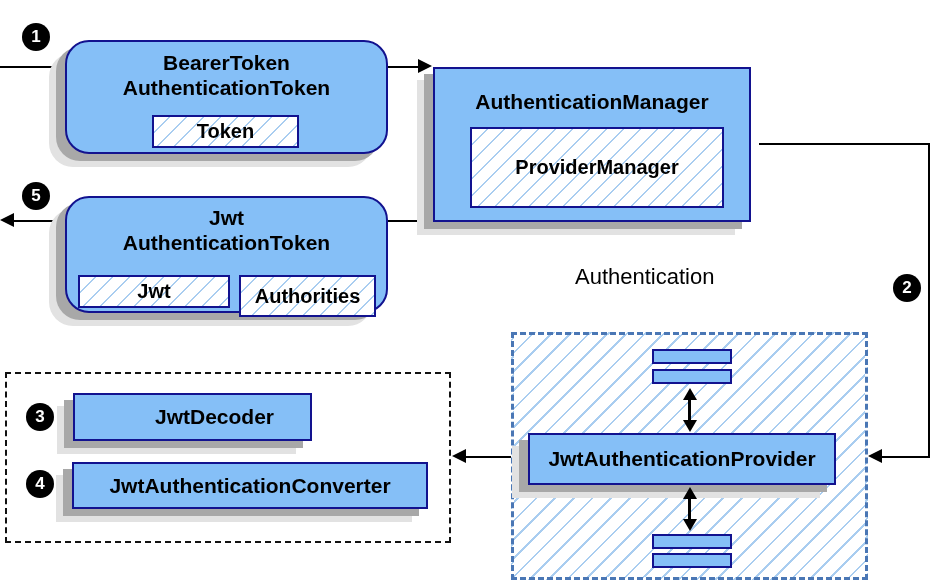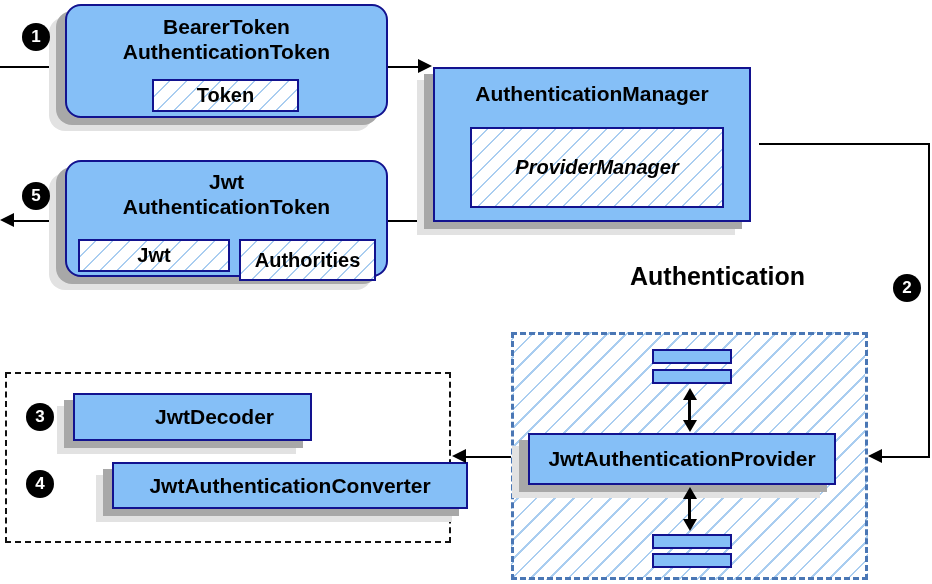--- a/index.html
+++ b/index.html
@@ -25,21 +25,21 @@
   .tri-right{border-top:7px solid transparent;border-bottom:7px solid transparent;border-left:14px solid var(--connector);}
   .tri-left{border-top:7px solid transparent;border-bottom:7px solid transparent;border-right:14px solid var(--connector);}
   .tri-up{border-left:7px solid transparent;border-right:7px solid transparent;border-bottom:12px solid var(--connector);}
   .tri-down{border-left:7px solid transparent;border-right:7px solid transparent;border-top:12px solid var(--connector);}
   
   .node{
     position:absolute;background:var(--node-fill);border:2px solid var(--node-border);
     box-shadow:-9px 7px 0 var(--shadow-dark), -16px 13px 0 var(--shadow-light);
     font-weight:bold;font-size:21px;text-align:center;z-index:3;box-sizing:border-box;
   }
-  .rounded{border-radius:16px;}
+  .rounded{border-radius:24px;margin-top:36px;}
   .node-title{line-height:25px;}
   .hatch{
     background-color:#fff;
     background-image:repeating-linear-gradient(135deg, rgba(255,255,255,0) 0 10.5px, var(--hatch-line) 10.5px 12px);
   }
   .inner-box{
     position:absolute;border:2px solid var(--node-border);box-sizing:border-box;
     display:flex;align-items:center;justify-content:center;
     font-weight:bold;font-size:20px;z-index:4;
   }
@@ -60,22 +60,22 @@
     position:absolute;width:80px;height:15px;box-sizing:border-box;
     background:var(--node-fill);border:2px solid var(--node-border);z-index:4;
   }
   .badge{
     position:absolute;width:28px;height:28px;border-radius:50%;
     background:var(--badge-bg);color:var(--badge-text);
     display:flex;align-items:center;justify-content:center;
     font-weight:bold;font-size:17px;z-index:7;
   }
   .group-label{
-    position:absolute;left:575px;top:264px;width:230px;text-align:right;
-    font-weight:bold;font-size:25px;line-height:25px;z-index:2;
+    position:absolute;left:575px;top:264px;width:230px;text-align:left;
+    font-weight:normal;font-size:22px;line-height:25px;z-index:2;
   }
 </style>
 </head>
 <body>
 
 <div class="canvas">
 
   <div class="hline" style="left:0px;top:66px;width:67px;"></div>
   <div class="hline" style="left:386px;top:66px;width:34px;"></div>
   <div class="tri tri-right" style="left:418px;top:59px;"></div>
@@ -98,23 +98,23 @@
   <div class="group-label">
     <div>Authentication</div>
   </div>
 
   <div class="node rounded" style="left:65px;top:4px;width:323px;height:114px;padding-top:8px;">
     <div class="node-title">BearerToken</div>
     <div class="node-title">AuthenticationToken</div>
     <div class="inner-box hatch" style="left:85px;top:73px;width:147px;height:33px;">Token</div>
   </div>
 
-  <div class="node" style="left:433px;top:67px;width:318px;height:155px;padding-top:12px;">
+  <div class="node" style="left:433px;top:67px;width:318px;height:155px;padding-top:20px;">
     <div class="node-title">AuthenticationManager</div>
-    <div class="inner-box hatch" style="left:35px;top:58px;width:254px;height:81px;font-style:italic;">ProviderManager</div>
+    <div class="inner-box hatch" style="left:35px;top:58px;width:254px;height:81px;">ProviderManager</div>
   </div>
 
   <div class="node rounded" style="left:65px;top:160px;width:323px;height:117px;padding-top:7px;">
     <div class="node-title">Jwt</div>
     <div class="node-title">AuthenticationToken</div>
     <div class="inner-box hatch" style="left:11px;top:77px;width:152px;height:33px;">Jwt</div>
     <div class="inner-box hatch" style="left:172px;top:77px;width:137px;height:42px;">Authorities</div>
   </div>
 
   <div class="bar" style="left:652px;top:349px;"></div>
@@ -126,21 +126,21 @@
   <div class="vline" style="left:688px;top:398px;height:24px;width:3px;z-index:4;"></div>
   <div class="tri tri-down" style="left:683px;top:420px;"></div>
 
   <div class="tri tri-up" style="left:683px;top:487px;"></div>
   <div class="vline" style="left:688px;top:497px;height:24px;width:3px;z-index:4;"></div>
   <div class="tri tri-down" style="left:683px;top:519px;"></div>
 
   <div class="node flexc" style="left:528px;top:433px;width:308px;height:52px;">JwtAuthenticationProvider</div>
 
   <div class="node flexc" style="left:73px;top:393px;width:239px;height:48px;padding-left:44px;">JwtDecoder</div>
-  <div class="node flexc" style="left:72px;top:462px;width:356px;height:47px;margin-left:40px;">JwtAuthenticationConverter</div>
+  <div class="node flexc" style="left:72px;top:462px;width:356px;height:47px;">JwtAuthenticationConverter</div>
 
   <div class="badge" style="left:22px;top:23px;">1</div>
   <div class="badge" style="left:893px;top:274px;">2</div>
   <div class="badge" style="left:26px;top:403px;">3</div>
   <div class="badge" style="left:26px;top:470px;">4</div>
   <div class="badge" style="left:22px;top:182px;">5</div>
 
 </div>
 
 </body></html>

